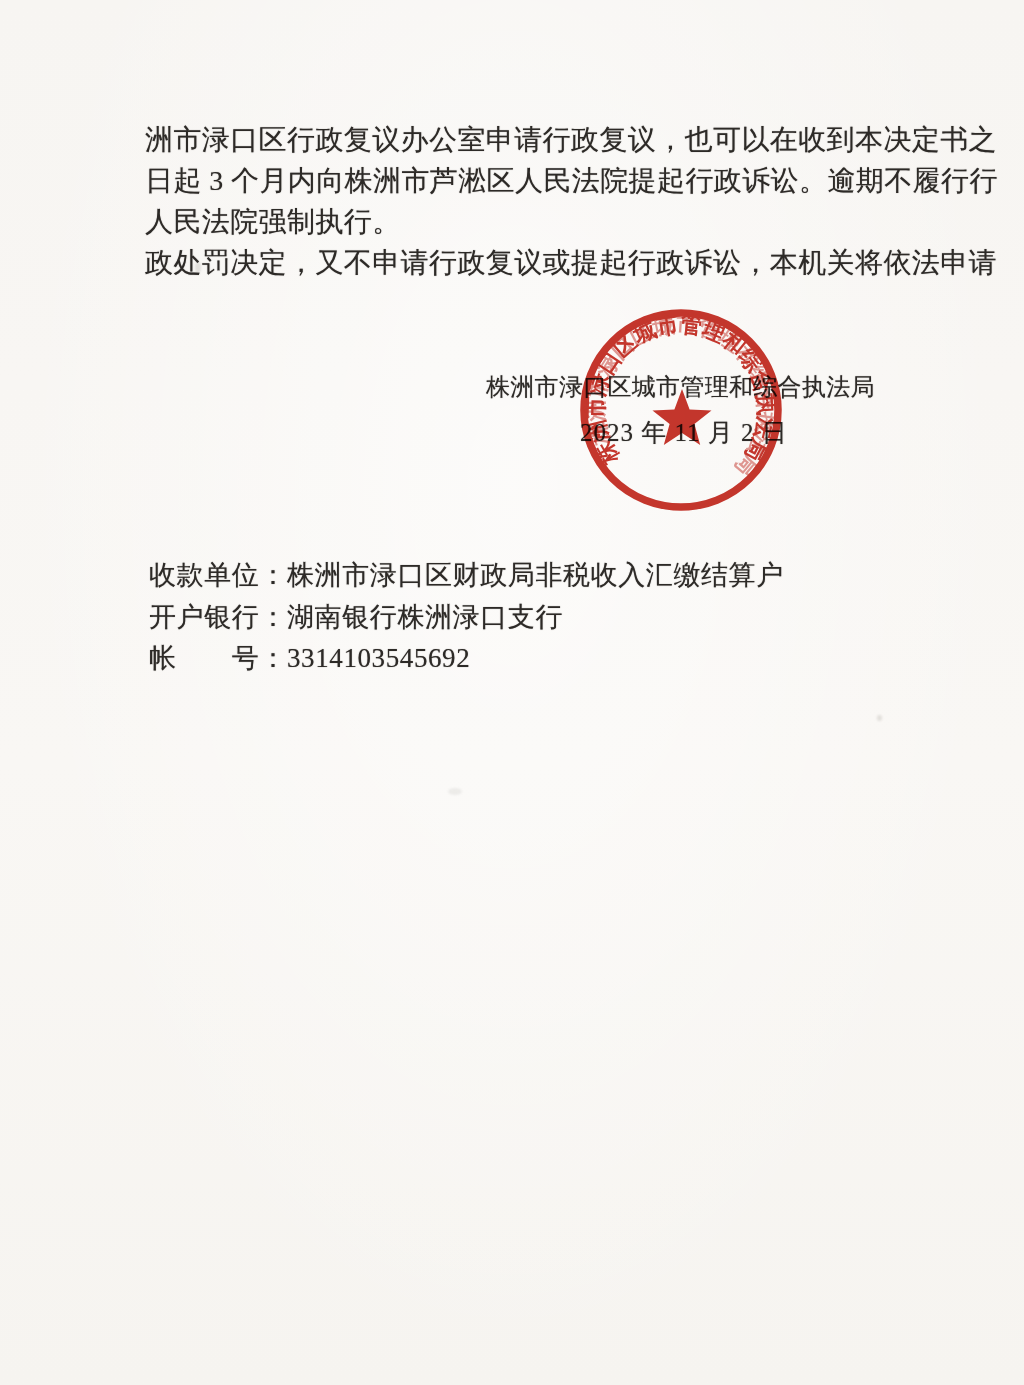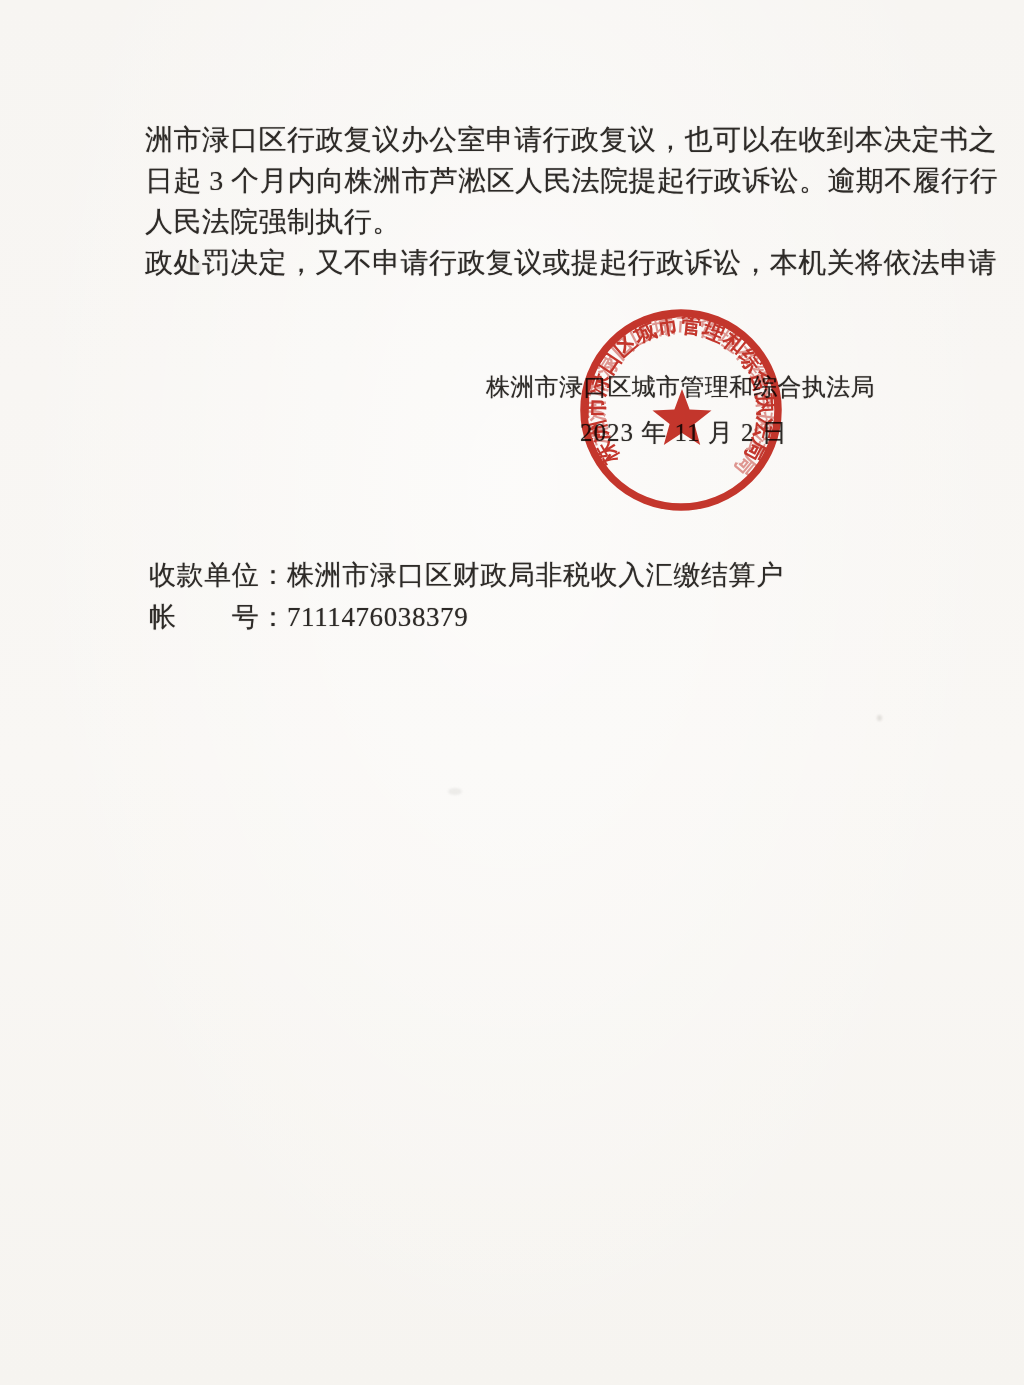--- a/index.html
+++ b/index.html
@@ -108,21 +108,24 @@
     </text>
 
     <polygon points="111,89 118.6,109.5 140.5,110.4 123.4,124 129.2,145.1 111,133 92.8,145.1 98.6,124 81.5,110.4 103.4,109.5" fill="#c3271d"></polygon>
   </svg>
 
   <div class="bank-info">
     <div class="bank-row">
       <span>收款单位：</span><span>株洲市渌口区财政局非税收入汇缴结算户</span>
     </div>
     <div class="bank-row">
-      <span>帐　　号：</span><span>7111476038379</span>
+      <span>开户银行：</span><span>湖南银行株洲渌口支行</span>
+    </div>
+    <div class="bank-row">
+      <span>帐　　号：</span><span>3314103545692</span>
     </div>
   </div>
 
   <div class="speck s1"></div>
   <div class="speck s2"></div>
   <div class="speck s3"></div>
 
 </div>
 
 </body></html>

